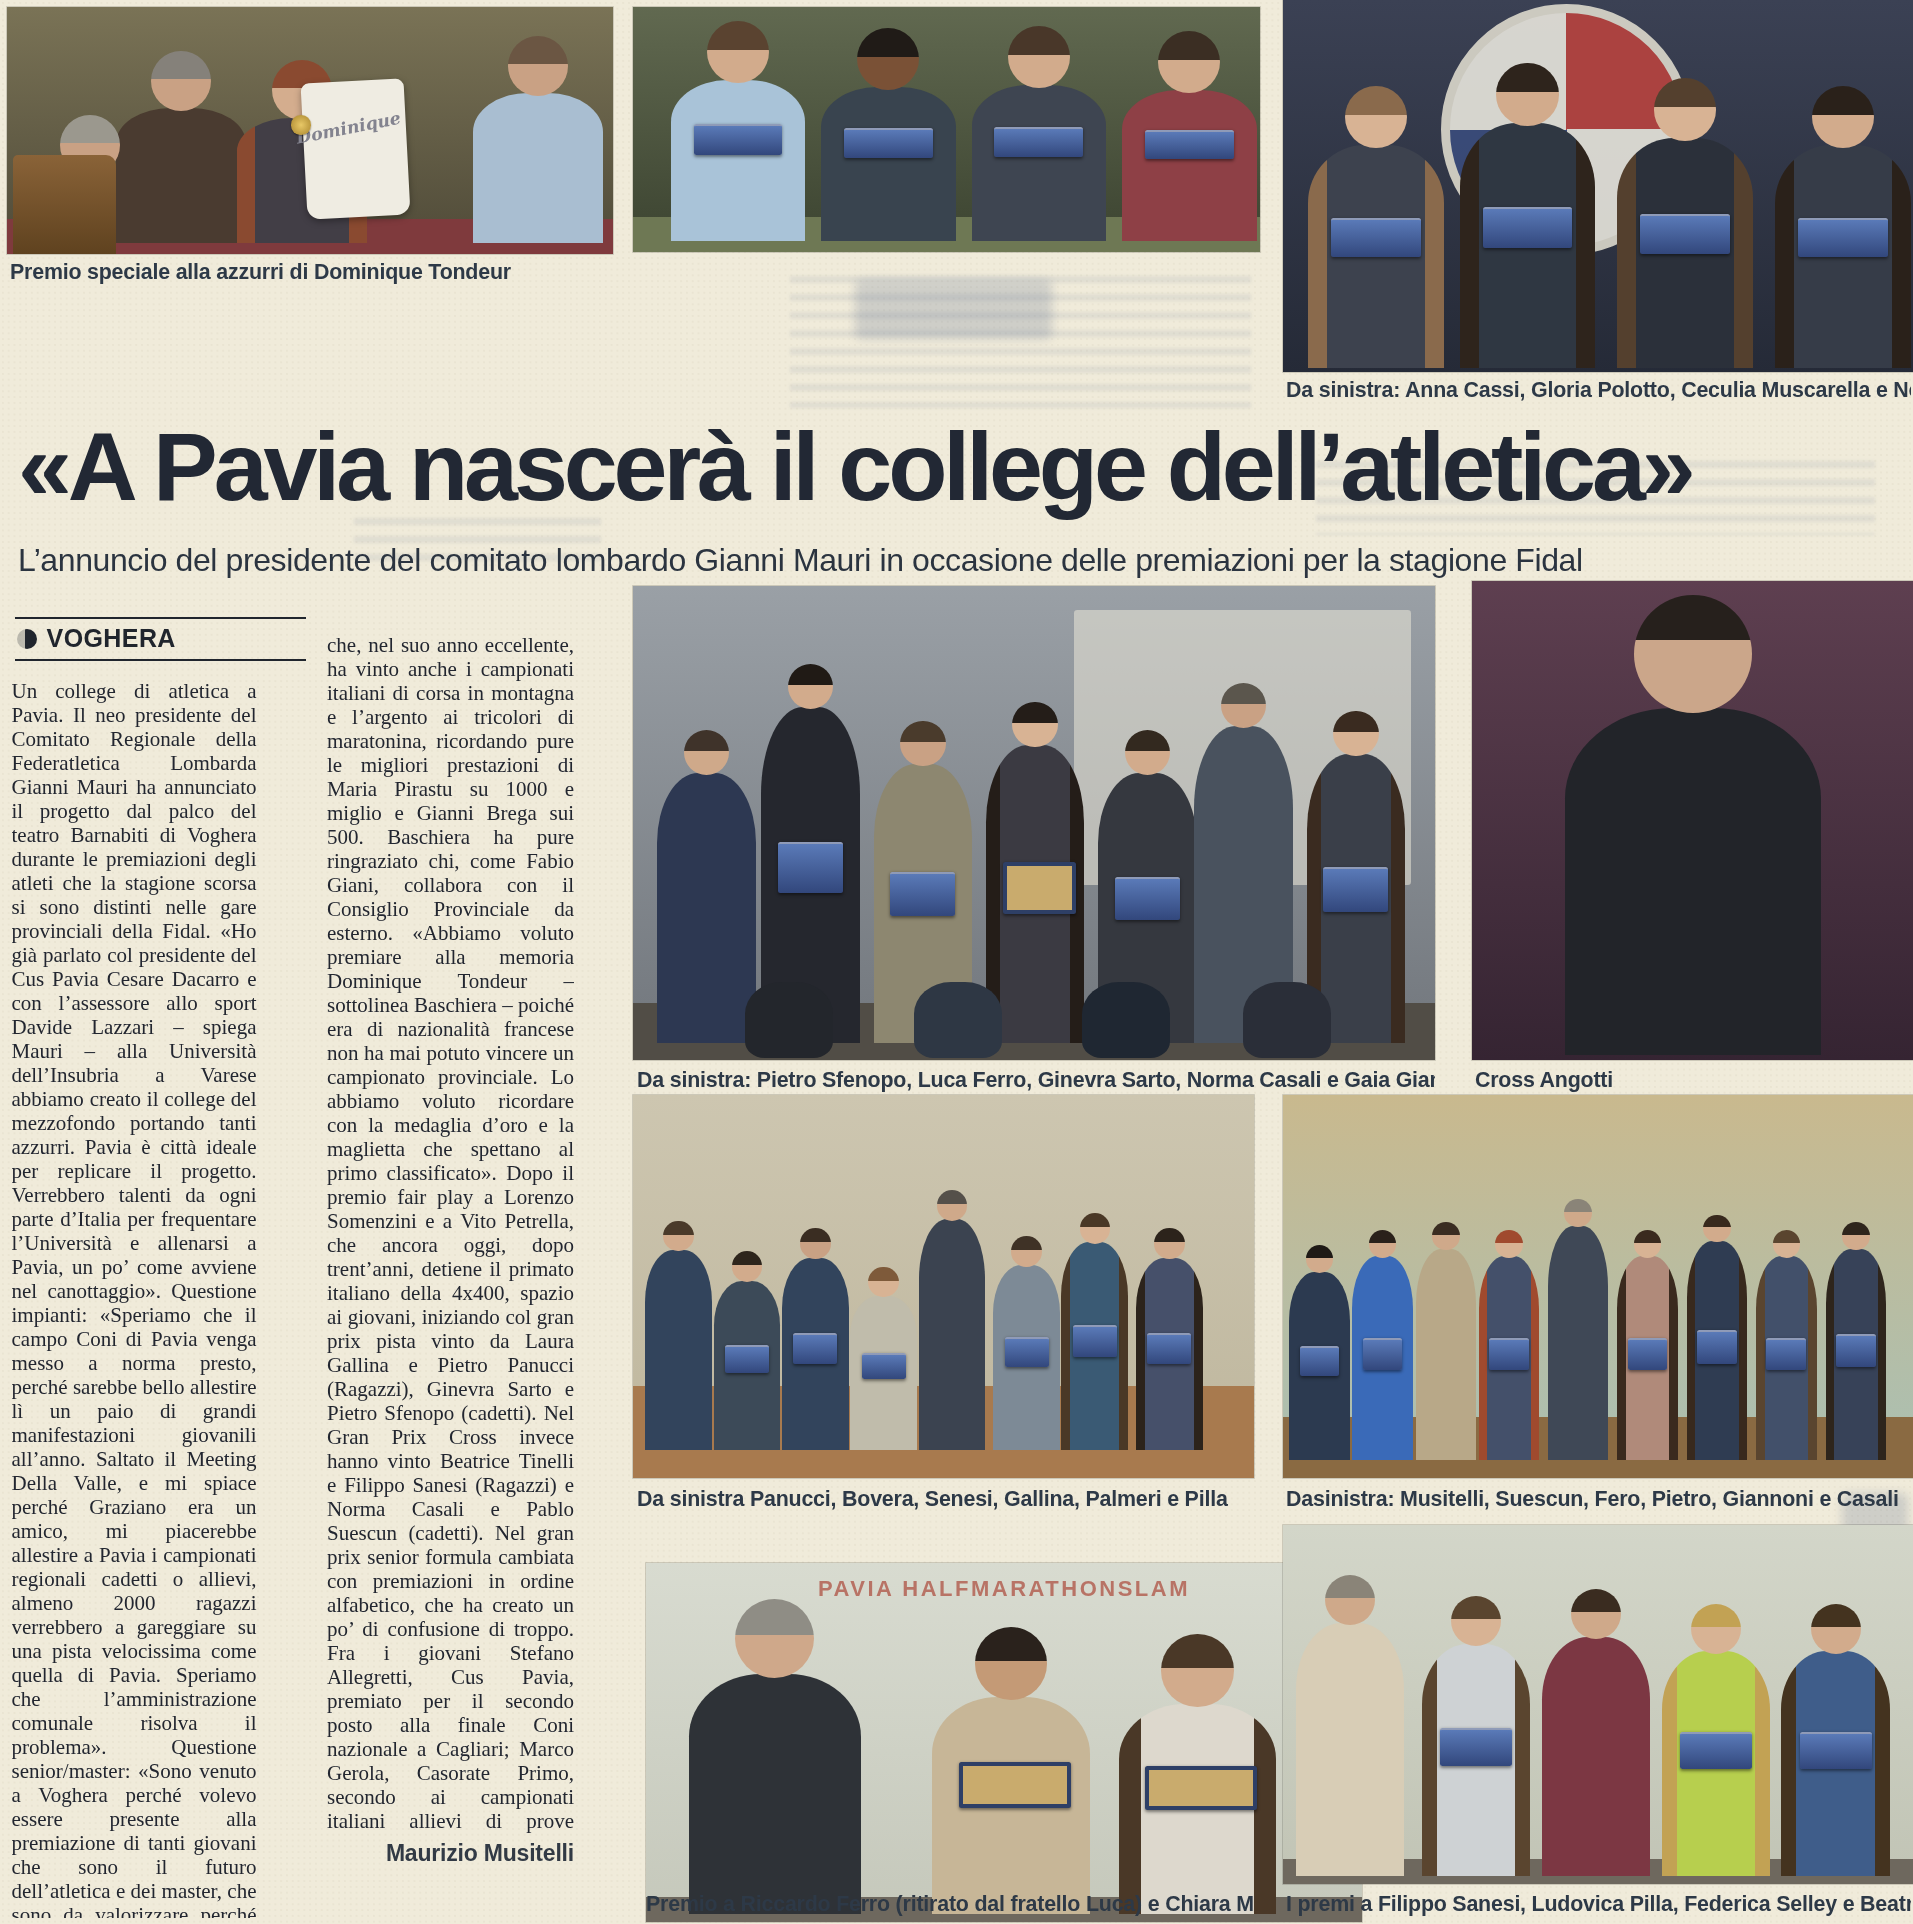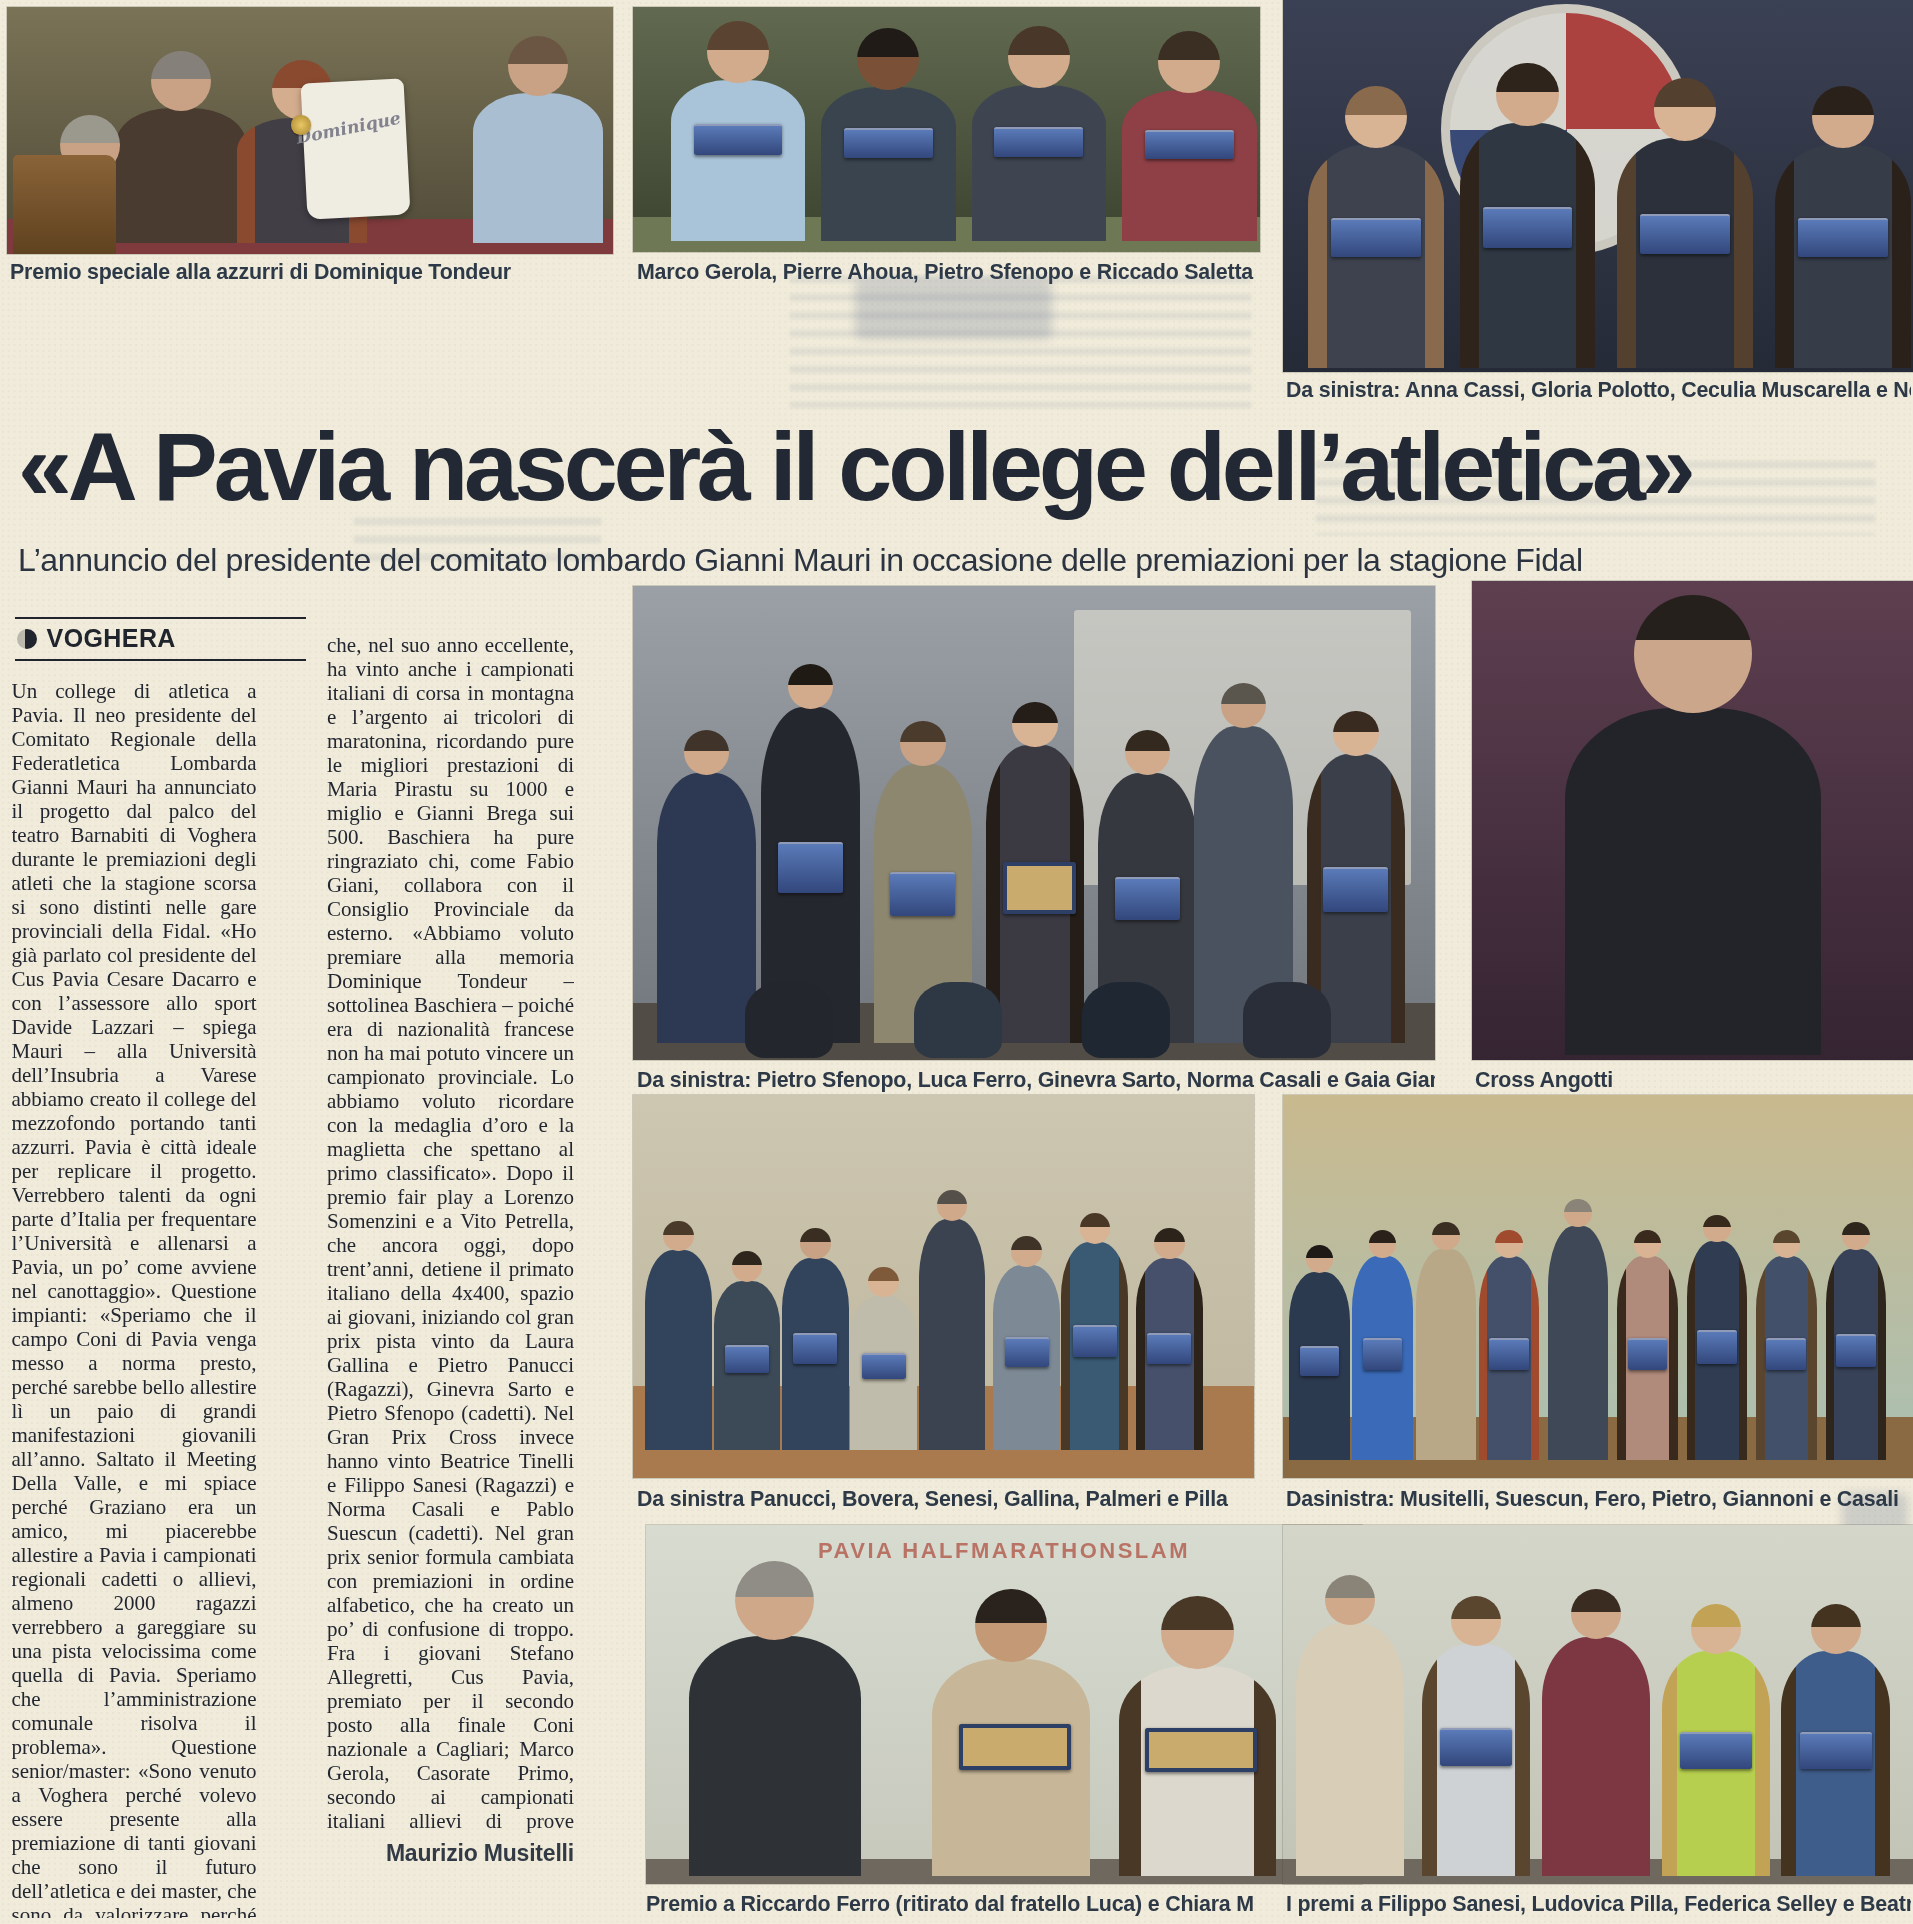--- a/index.html
+++ b/index.html
@@ -152,21 +152,20 @@
         <div class="fig-box" style="background: linear-gradient(rgb(90, 122, 184), rgb(50, 71, 124));"></div>
       </div>
       <div class="fig" style="left: 78%; width: 21.5%; height: 76%; bottom: 1%;">
         <div class="fig-head" style="background: linear-gradient(rgb(42, 33, 26) 0px, rgb(42, 33, 26) 46%, rgb(210, 171, 140) 46%);"></div>
         <div class="fig-torso" style="background: linear-gradient(90deg, rgb(42, 33, 26) 0px, rgb(42, 33, 26) 14%, rgb(54, 60, 72) 14%, rgb(54, 60, 72) 86%, rgb(42, 33, 26) 86%);"></div>
         <div class="fig-box" style="background: linear-gradient(rgb(90, 122, 184), rgb(50, 71, 124));"></div>
       </div>
     </div>
 
   <div class="caption" style="left:10px;top:260px;width:602px">Premio speciale alla azzurri di Dominique Tondeur</div>
-  <div class="caption" style="left:637px;top:260px;width:622px">Marco Gerola, Pierre Ahoua, Pietro Sfenopo e Riccado Saletta</div>
   <div class="caption" style="left:1286px;top:378px;width:625px">Da sinistra: Anna Cassi, Gloria Polotto, Ceculia Muscarella e Norma Casali</div>
 
   <div class="ghost" style="left:790px;top:276px;width:461px;height:132px"></div>
   <div class="ghost strong" style="left:855px;top:280px;width:197px;height:59px"></div>
   <div class="ghost" style="left:1316px;top:461px;width:559px;height:74px"></div>
   <div class="ghost" style="left:354px;top:518px;width:247px;height:49px"></div>
   <div class="ghost strong" style="left:1842px;top:1493px;width:66px;height:43px"></div>
 
   <div class="headline" style="transform: scaleX(1);">«A Pavia nascerà il college dell’atletica»</div>
   <div class="subhead" style="transform: scaleX(1);">L’annuncio del presidente del comitato lombardo Gianni Mauri in occasione delle premiazioni per la stagione Fidal</div>
@@ -315,21 +314,21 @@
       <div class="fig" style="left: 86%; width: 9.55556%; height: 62%; bottom: 4.8%;">
         <div class="fig-head" style="background: linear-gradient(rgb(46, 37, 28) 0px, rgb(46, 37, 28) 46%, rgb(210, 171, 140) 46%);"></div>
         <div class="fig-torso" style="background: linear-gradient(90deg, rgb(46, 37, 28) 0px, rgb(46, 37, 28) 14%, rgb(55, 66, 88) 14%, rgb(55, 66, 88) 86%, rgb(46, 37, 28) 86%);"></div>
         <div class="fig-box" style="background: linear-gradient(rgb(90, 122, 184), rgb(50, 71, 124));"></div>
       </div>
     </div>
 
   <div class="caption" style="left:637px;top:1487px;width:617px">Da sinistra Panucci, Bovera, Senesi, Gallina, Palmeri e Pilla</div>
   <div class="caption" style="left:1286px;top:1487px;width:625px">Dasinistra: Musitelli, Suescun, Fero, Pietro, Giannoni e Casali</div>
 
-  <div class="photo" style="left: 646px; top: 1525px; width: 716px; height: 359px; background: linear-gradient(rgb(216, 219, 208) 0%, rgb(197, 200, 187) 100%);">
+  <div class="photo" style="left: 646px; top: 1563px; width: 716px; height: 359px; background: linear-gradient(rgb(216, 219, 208) 0%, rgb(197, 200, 187) 100%);">
       <div class="ph-floor" style="height: 7%; background: rgb(110, 104, 94);"></div>
       <div class="ex-banner">PAVIA HALFMARATHONSLAM</div>
       <div class="fig" style="left: 6%; width: 24%; height: 88%; bottom: 2.1%;">
         <div class="fig-head" style="background: linear-gradient(rgb(143, 141, 133) 0px, rgb(143, 141, 133) 46%, rgb(207, 168, 138) 46%);"></div>
         <div class="fig-torso" style="background: rgb(46, 50, 55);"></div>
       </div>
       <div class="fig" style="left: 40%; width: 22%; height: 80%; bottom: 2.1%;">
         <div class="fig-head" style="background: linear-gradient(rgb(42, 34, 28) 0px, rgb(42, 34, 28) 46%, rgb(196, 154, 118) 46%);"></div>
         <div class="fig-torso" style="background: rgb(199, 182, 151);"></div>
         <div class="fig-box plaque"></div>

